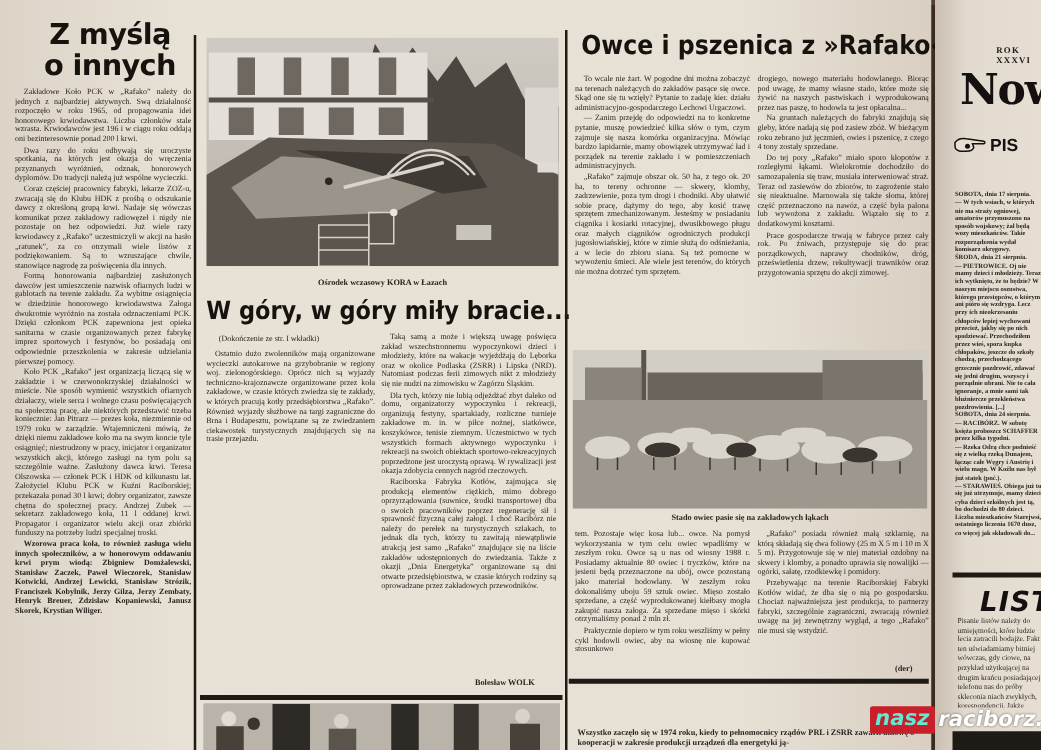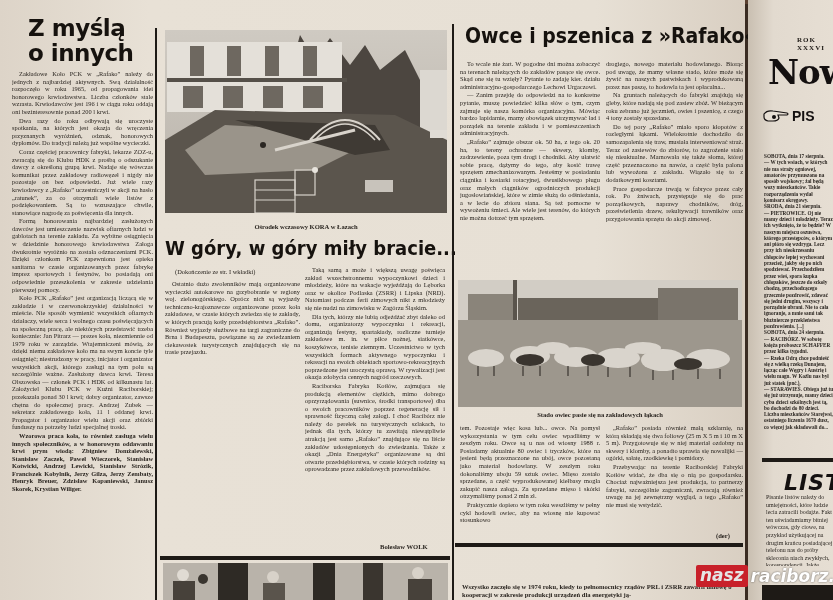--- a/index.html
+++ b/index.html
@@ -6,37 +6,37 @@
   body{width:833px;height:600px;overflow:hidden;background:#3a2c22;position:relative;font-family:"Liberation Serif",serif;color:#1e1a16;}
   .page{position:absolute;background:#e6ded3;}
   .pg-left{left:0;top:0;width:745px;height:600px;background:linear-gradient(90deg,#ddd4c8 0%,#e8e1d6 20%,#e7e0d5 80%,#d9cfc2 100%);}
   .pg-right{left:748px;top:0;width:85px;height:600px;background:linear-gradient(90deg,#c9bfb1 0%,#e2dacf 30%,#e6ded3 100%);}
   .topbar{position:absolute;left:0;top:0;width:833px;height:4px;background:#5a4030;}
   .col{position:absolute;font-size:6.4px;line-height:7.6px;text-align:justify;color:#2a2520;}
   .col p{margin:0 0 1px 0;text-indent:7px;}
   .vrule{position:absolute;width:2px;background:#1e1a16;}
   .hrule{position:absolute;height:4px;background:#1e1a16;}
   h1,h2{margin:0;}
-  .h-zmysla{position:absolute;left:28px;top:16px;width:120px;font-family:"DejaVu Sans",sans-serif;font-weight:bold;font-size:23px;line-height:25px;letter-spacing:-0.5px;color:#16120e;}
+  .h-zmysla{position:absolute;left:28px;top:16px;width:120px;font-family:"DejaVu Sans",sans-serif;font-weight:bold;font-size:23px;line-height:25px;text-align:center;letter-spacing:-0.5px;color:#16120e;}
   .h-owce{position:absolute;left:465px;top:24px;width:280px;font-family:"DejaVu Sans",sans-serif;font-weight:bold;font-size:21px;line-height:24px;transform:scaleX(0.9);transform-origin:left;color:#16120e;white-space:nowrap;}
   .h-wgory{position:absolute;left:165px;top:236px;width:285px;font-family:"DejaVu Sans",sans-serif;font-weight:bold;font-size:20px;line-height:24px;transform:scaleX(0.9);transform-origin:left;white-space:nowrap;color:#16120e;}
   .h-energ{position:absolute;left:465px;top:550px;font-family:"DejaVu Sans",sans-serif;font-weight:bold;font-size:24px;line-height:28px;letter-spacing:0.5px;white-space:nowrap;color:#16120e;}
   .photo{position:absolute;overflow:hidden;}
   .caption{position:absolute;font-size:6.6px;font-weight:bold;text-align:center;color:#2a2520;}
   .intro{position:absolute;font-size:6.4px;color:#2a2520;}
   .byline{position:absolute;font-size:6.6px;font-weight:bold;color:#2a2520;}
   .lead{position:absolute;font-size:6.6px;font-weight:bold;line-height:8px;color:#2a2520;}
   .rok{position:absolute;left:768px;top:36px;font-size:7px;font-weight:bold;letter-spacing:1px;padding-left:29px;}
   .masthead{position:absolute;left:768px;top:54px;font-family:"DejaVu Serif",serif;font-weight:bold;font-size:34px;line-height:36px;color:#141010;letter-spacing:-1px;}
   .pis{position:absolute;left:792px;top:108px;font-family:Liberation Sans, sans-serif;font-weight:bold;font-size:14px;color:#141010;}
   .hand{position:absolute;left:763px;top:108px;width:26px;height:15px;}
   .rcol{position:absolute;left:764px;width:70px;font-size:5.2px;line-height:6.3px;color:#2a2520;font-weight:bold;overflow:hidden;}
   .lista{position:absolute;left:784px;top:470px;font-family:"DejaVu Sans",sans-serif;font-weight:bold;font-style:italic;font-size:22px;letter-spacing:1px;color:#141010;}
   .watermark{position:absolute;left:696px;top:565px;display:flex;align-items:center;font-family:"DejaVu Sans",sans-serif;font-weight:bold;font-style:italic;font-size:17px;}
-  .wm-nasz{background:#c8202a;color:#e5e5e5;padding:0 4px 1px 4px;border-radius:2px;line-height:21px;}
+  .wm-nasz{background:#c8202a;color:#5eead4;padding:0 4px 1px 4px;border-radius:2px;line-height:21px;}
   .wm-rest{color:#fff;margin-left:3px;text-shadow:0 0 2px rgba(0,0,0,.6);line-height:21px;}
 </style>
 </head>
 <body>
 
 <div class="topbar"></div>
 
 <div class="page pg-left">
 
   <h1 class="h-zmysla">Z myślą o innych</h1>

